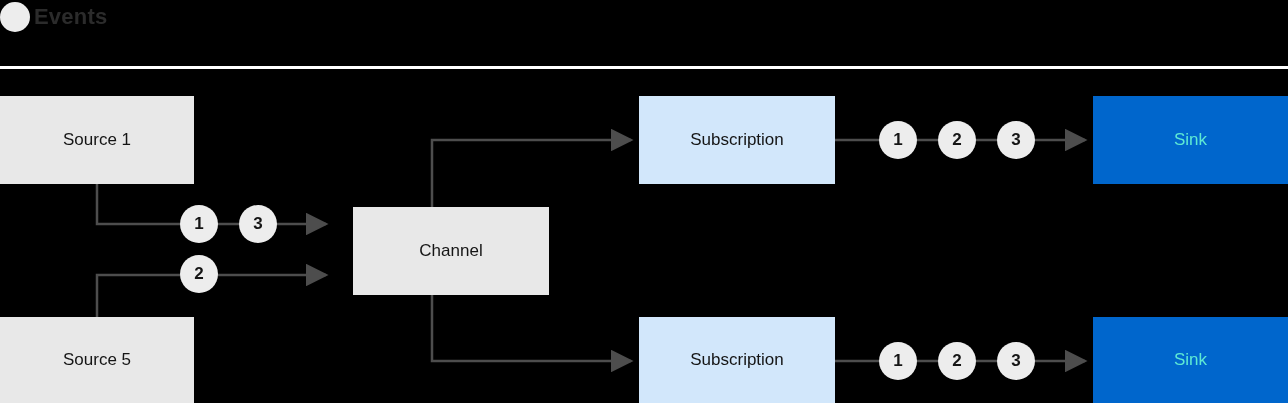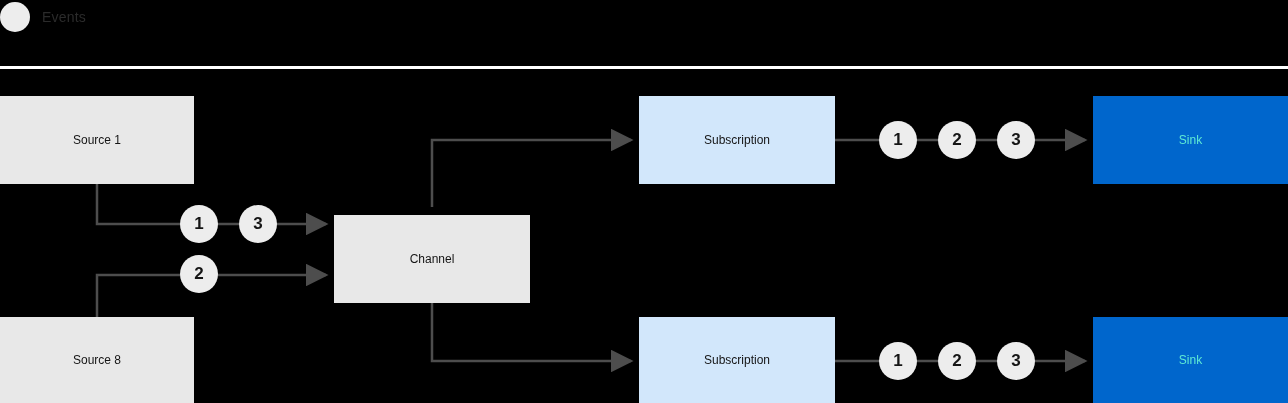--- a/index.html
+++ b/index.html
@@ -31,41 +31,41 @@
   }
   .legend-dot {
     width: 30px;
     height: 30px;
     border-radius: 50%;
     background: #ededed;
     margin-left: 0px;
     flex: 0 0 auto;
   }
   .legend-label {
-    margin-left: 12px;
+    margin-left: 4px;
     color: #2b2b2b;
-    font-size: 14px;
-    font-weight: normal;
+    font-size: 22px;
+    font-weight: bold;
     letter-spacing: 0.2px;
   }
   .divider {
     position: absolute;
     left: 0;
     top: 66px;
     width: 1288px;
     height: 3px;
     background: #ffffff;
   }
   
   .box {
     position: absolute;
     display: flex;
     align-items: center;
     justify-content: center;
-    font-size: 12px;
+    font-size: 17px;
     box-sizing: border-box;
   }
   .box-grey {
     background: #e8e8e8;
     color: #151515;
   }
   .box-lightblue {
     background: #d2e7fb;
     color: #151515;
     text-align: center;
@@ -128,23 +128,23 @@
 
       <path d="M835,361 L1085,361" marker-end="url(#arrow)"></path>
     </g>
   </svg>
 
   <div id="nodes">
       <div class="box box-grey" style="left: 0px; top: 96px; width: 194px; height: 88px;">
         <span>Source 1</span>
       </div>
       <div class="box box-grey" style="left: 0px; top: 317px; width: 194px; height: 86px;">
-        <span>Source 8</span>
+        <span>Source 5</span>
       </div>
-      <div class="box box-grey" style="left: 334px; top: 207px; width: 196px; height: 88px; margin-top: 8px;">
+      <div class="box box-grey" style="left: 353px; top: 207px; width: 196px; height: 88px;">
         <span>Channel</span>
       </div>
       <div class="box box-lightblue" style="left: 639px; top: 96px; width: 196px; height: 88px;">
         <span>Subscription</span>
       </div>
       <div class="box box-lightblue" style="left: 639px; top: 317px; width: 196px; height: 86px;">
         <span>Subscription</span>
       </div>
       <div class="box box-blue" style="left: 1093px; top: 96px; width: 195px; height: 88px;">
         <span>Sink</span>

